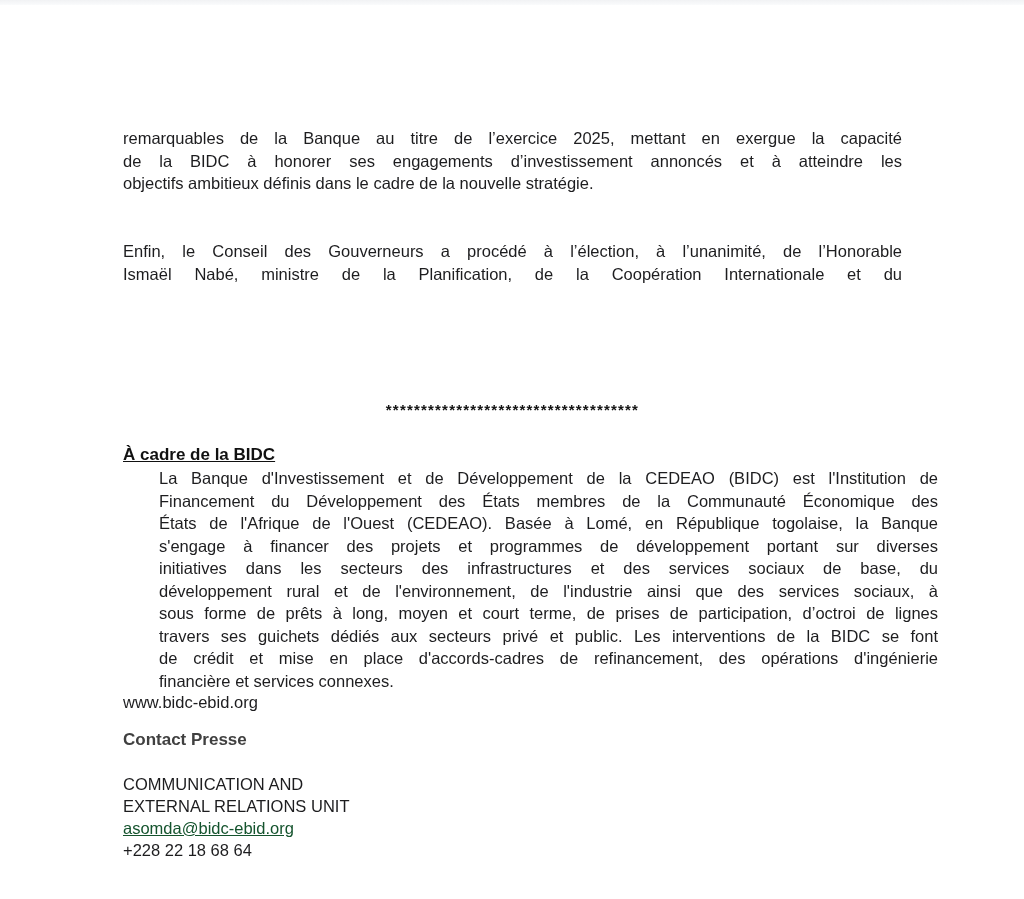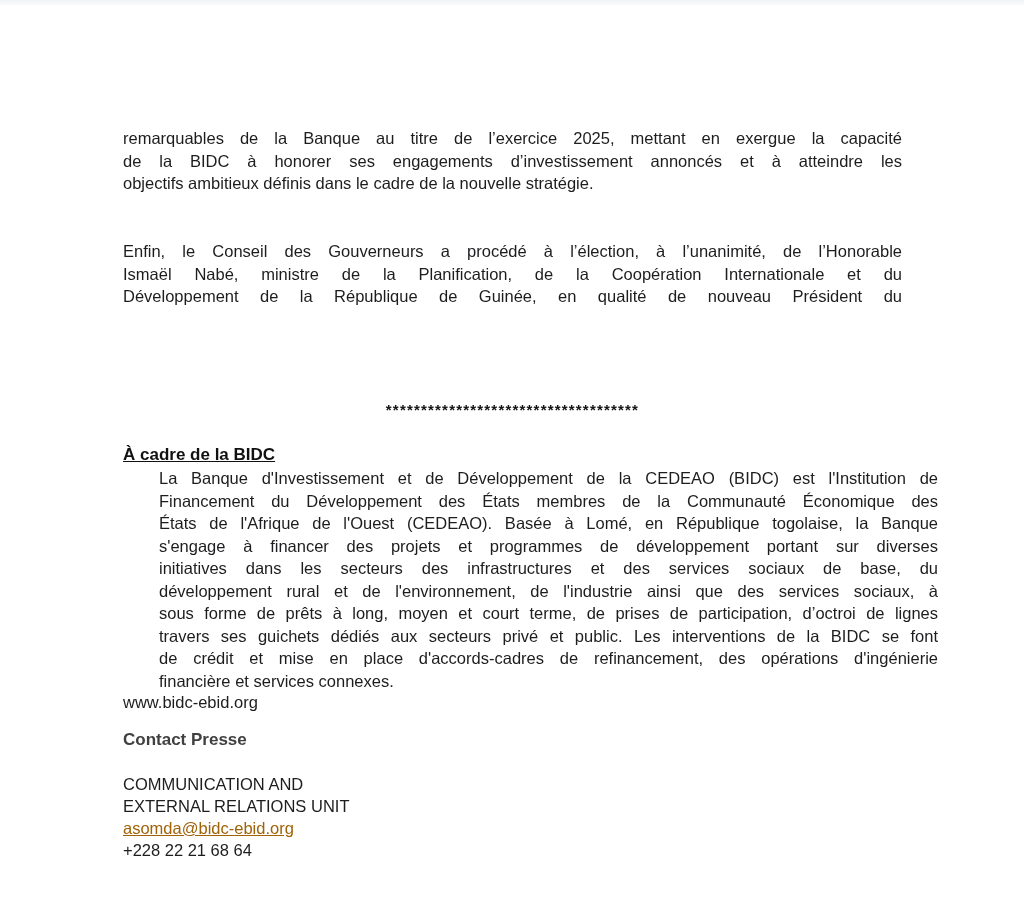--- a/index.html
+++ b/index.html
@@ -79,21 +79,20 @@
 
     <div class="block para-1 justified">
         <div class="jline">remarquables de la Banque au titre de l’exercice 2025, mettant en exergue la capacité</div>
         <div class="jline">de la BIDC à honorer ses engagements d’investissement annoncés et à atteindre les</div>
         <div>objectifs ambitieux définis dans le cadre de la nouvelle stratégie.</div>
       </div>
 
     <div class="block para-2 justified">
         <div class="jline">Enfin, le Conseil des Gouverneurs a procédé à l’élection, à l’unanimité, de l’Honorable</div>
         <div class="jline">Ismaël Nabé, ministre de la Planification, de la Coopération Internationale et du</div>
-        <div class="jline">Développement de la République de Guinée, en qualité de nouveau Président du</div>
       </div>
 
     <div class="block separator">************************************</div>
 
     <div class="block about-heading">À cadre de la BIDC</div>
 
     <div class="block about-para justified">
         <div class="jline">La Banque d'Investissement et de Développement de la CEDEAO (BIDC) est l'Institution de</div>
         <div class="jline">Financement du Développement des États membres de la Communauté Économique des</div>
         <div class="jline">États de l'Afrique de l'Ouest (CEDEAO). Basée à Lomé, en République togolaise, la Banque</div>
@@ -108,18 +107,18 @@
 
     <div class="block website">www.bidc-ebid.org</div>
 
     <div class="block contact-heading">Contact Presse</div>
 
     <div class="block org-lines">
         <div>COMMUNICATION AND</div>
         <div>EXTERNAL RELATIONS UNIT</div>
       </div>
 
-    <a href="#" class="block email" style="color: #a16207;">asomda@bidc-ebid.org</a>
+    <a href="#" class="block email" style="color: #14532d;">asomda@bidc-ebid.org</a>
 
-    <div class="block phone">+228 22 21 68 64</div>
+    <div class="block phone">+228 22 18 68 64</div>
 
   </div>
 </div>
 
 </body></html>

